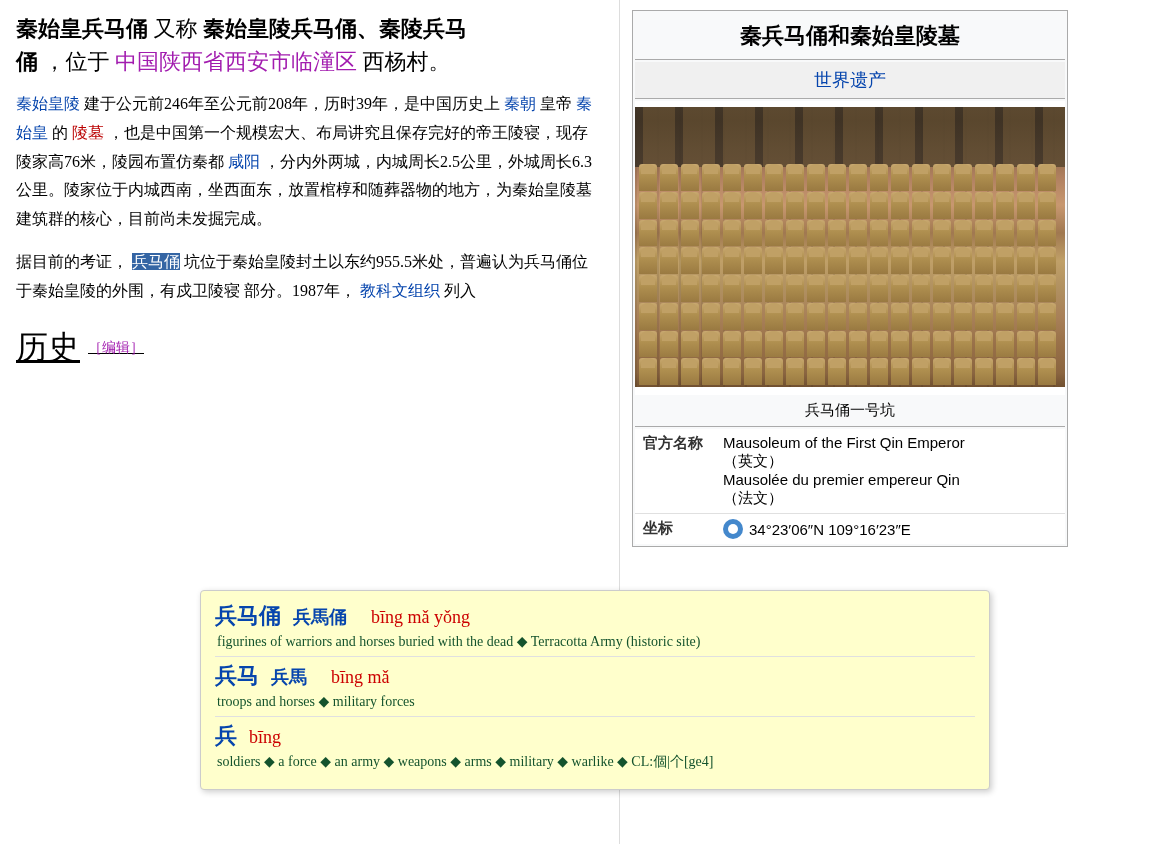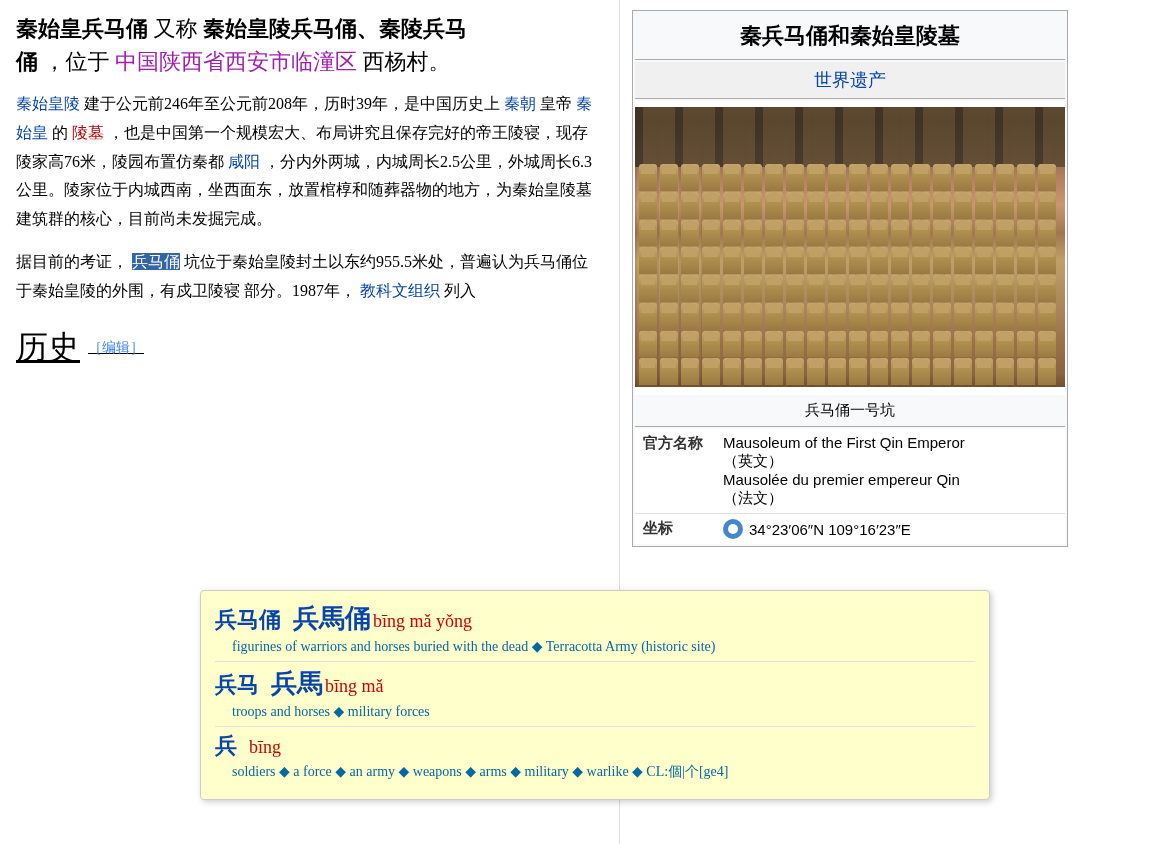--- a/index.html
+++ b/index.html
@@ -70,51 +70,51 @@
       align-items: baseline;
       margin-bottom: 2px;
     }
     .tooltip-hanzi {
       font-size: 22px;
       font-weight: bold;
       color: #0645ad;
       margin-right: 12px;
     }
     .tooltip-hanzi-trad {
-      font-size: 26px;
+      font-size: 18px;
       font-weight: bold;
       color: #0645ad;
-      margin-right: 2px;
+      margin-right: 24px;
     }
     .tooltip-pinyin {
       font-size: 18px;
       color: #cc0000;
     }
     .tooltip-def {
       font-size: 14px;
-      color: #0369a1;
+      color: #14532d;
       margin-bottom: 6px;
-      margin-left: 17px;
+      margin-left: 2px;
     }
     .tooltip-sep {
       height: 1px;
       background: #e0e0e0;
       margin: 4px 0;
     }
     
     .history-section {
       margin-top: 20px;
       display: flex;
       align-items: center;
       font-size: 32px;
       text-decoration: underline;
     }
     .history-section .edit-link {
       font-size: 14px;
-      color: #3b82f6;
+      color: #a21caf;
       margin-left: 8px;
     }
 
     
     .right-col {
       flex: 1;
       padding: 10px 12px;
       border-left: 1px solid #ddd;
     }
     .infobox {

